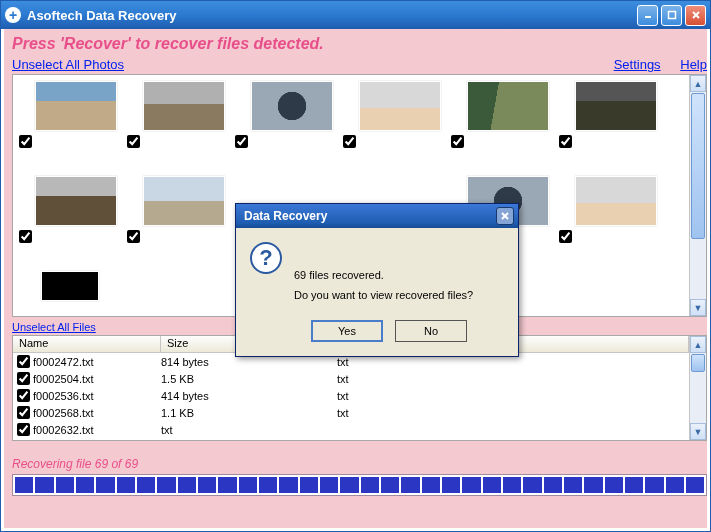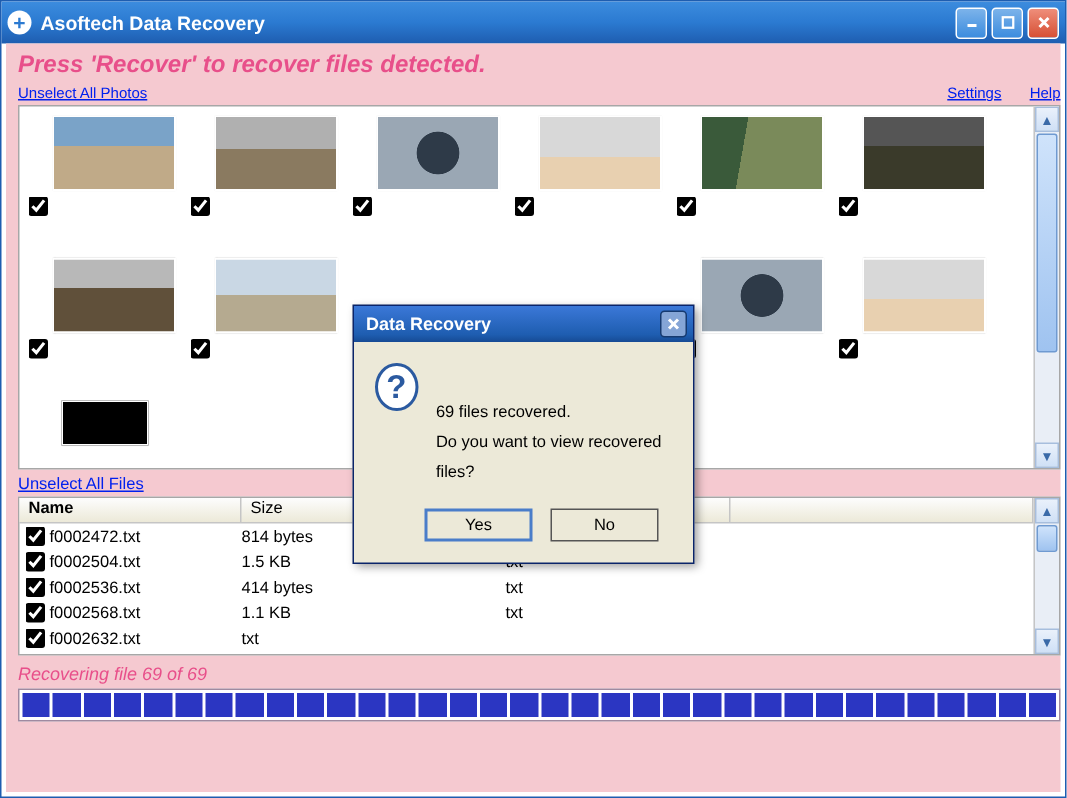--- a/index.html
+++ b/index.html
@@ -13,21 +13,21 @@
 .titlebar .win-btn { width: 21px; height: 21px; margin-left: 3px; border: 1px solid #fff; border-radius: 3px; display: flex; align-items: center; justify-content: center; cursor: pointer; font-size: 10px; }
 .titlebar .win-btn.min { background: linear-gradient(#7cb3ea,#3c8cde); }
 .titlebar .win-btn.max { background: linear-gradient(#7cb3ea,#3c8cde); }
 .titlebar .win-btn.close { background: linear-gradient(#ef8e7a,#d64f34); }
 .titlebar .win-btn svg { width: 10px; height: 10px; }
 
 .content { position: absolute; top: 28px; left: 3px; right: 3px; bottom: 3px; background: #f5c9d0; padding: 6px 0 8px 8px; }
 
 .instruction { color: #e84f8a; font-style: italic; font-size: 16px; font-weight: bold; margin-bottom: 4px; }
 
-.links-row { display: flex; align-items: baseline; color: #0020ee; font-size: 10px; margin-bottom: 2px; }
+.links-row { display: flex; align-items: baseline; color: #0020ee; font-size: 13px; margin-bottom: 2px; }
 .links-row a { color: #0020ee; text-decoration: underline; cursor: pointer; }
 .links-row .spacer { flex: 1; }
 .links-row .right a { margin-left: 16px; }
 
 .photos-panel { background: #fff; border: 1px solid #a7a7a7; height: 243px; position: relative; overflow: hidden; }
 .photos-scroll { position: absolute; top: 0; left: 0; right: 17px; bottom: 0; padding: 6px 0 0 6px; overflow: hidden; }
 .photos-grid { display: grid; grid-template-columns: repeat(6, 108px); grid-template-rows: 95px 95px 50px; }
 .photo-cell { position: relative; width: 108px; }
 .thumb { width: 82px; height: 50px; margin-left: 16px; background: #555; border: 1px solid #fff; box-shadow: 0 0 1px rgba(0,0,0,0.3); background-size: cover; }
 .thumb.t0 { background: linear-gradient(#7aa3c8 40%, #c0aa88 40%); }
@@ -43,35 +43,35 @@
 
 .vscroll { position: absolute; right: 0; top: 0; bottom: 0; width: 17px; background: #e9eef6; border-left: 1px solid #c5c5c5; }
 .vscroll .arrow { height: 17px; background: linear-gradient(#eaf1fb,#cfe0f6); border: 1px solid #a7bedd; display:flex; align-items:center; justify-content:center; color:#3a6aa8; font-size:9px; }
 .vscroll .thumbbar { position:absolute; left:1px; right:1px; background: linear-gradient(#cfe3fb,#9fc3f0); border:1px solid #6f9ad1; border-radius:2px; }
 
 .link2 { color:#0020ee; text-decoration:underline; cursor:pointer; display:inline-block; margin-top:4px; margin-bottom:2px; font-size:11px; }
 
 .files-panel { background:#fff; border:1px solid #a7a7a7; height:106px; position:relative; }
 .files-header { display:flex; background: linear-gradient(#fdfdfd,#ece9d8); border-bottom:1px solid #c5c5c5; height:17px; }
 .files-header .col { border-right:1px solid #c5c5c5; padding:1px 6px; font-size:11px; }
-.col-name { width:148px;font-weight:bold; } .col-size{ width:176px; } .col-ext{ width:150px; } .col-blank{ flex:1; } .col-scr{ width:17px; border-right:none; }
+.col-name { width:148px; } .col-size{ width:176px; } .col-ext{ width:150px; } .col-blank{ flex:1; } .col-scr{ width:17px; border-right:none; }
 .files-body { position:absolute; top:17px; left:0; right:17px; bottom:0; overflow:hidden; }
 .file-row { display:flex; align-items:center; height:17px; padding-left:4px; }
 .file-row .fchk { width:13px; height:13px; margin-right:3px; }
 .file-row .fname { width:128px; }
 .file-row .fsize { width:176px; }
 .file-row .fext { width:150px; }
 
-.status { color:#e84f8a; font-style:italic; font-size:12px; margin-top:5px; margin-bottom:3px; }
+.status { color:#e84f8a; font-style:italic; font-size:12px; margin-top:16px; margin-bottom:3px; }
 
 .progress-wrap { border:1px solid #9f8aa0; background:#fff; height:22px; padding:2px; display:flex; gap:2px; }
 .progress-wrap .seg { flex:1; background:#2b36c2; }
 
 
-.dialog { position:absolute; left:234px; top:202px; width:228px; background:#ece9d8; border:1px solid #0a246a; box-shadow: 2px 2px 6px rgba(0,0,0,0.4); }
+.dialog { position:absolute; left:234px; top:202px; width:284px; background:#ece9d8; border:1px solid #0a246a; box-shadow: 2px 2px 6px rgba(0,0,0,0.4); }
 .dlg-title { height:24px; background: linear-gradient(to bottom,#3b78d8 0%, #1e5db0 80%, #164a94 100%); color:#fff; font-weight:bold; font-size:12px; display:flex; align-items:center; padding:0 4px 0 8px; }
 .dlg-title .spacer{flex:1;}
 .dlg-close { width:18px; height:18px; background:#85a5d6; border:1px solid #163a70; border-radius:3px; display:flex; align-items:center; justify-content:center; cursor:pointer;}
 .dlg-body { padding:14px 14px 14px 14px; display:flex; gap:12px; }
 .dlg-icon { width:32px; height:32px; border-radius:50%; background:#fff; border:2px solid #2b5aa0; display:flex; align-items:center; justify-content:center; color:#2b5aa0; font-size:22px; font-weight:bold; }
 .dlg-text { font-size:11px; line-height:1.8;margin-top:24px; }
 .dlg-btns { display:flex; justify-content:center; gap:12px; padding:0 0 14px 0; }
 .dlg-btn { width:72px; height:22px; background:#ece9d8; border:1px solid #555; cursor:pointer; font-size:11px; }
 .dlg-btn.focus { border:2px solid #4a7dc9;margin-left:24px; }
 

